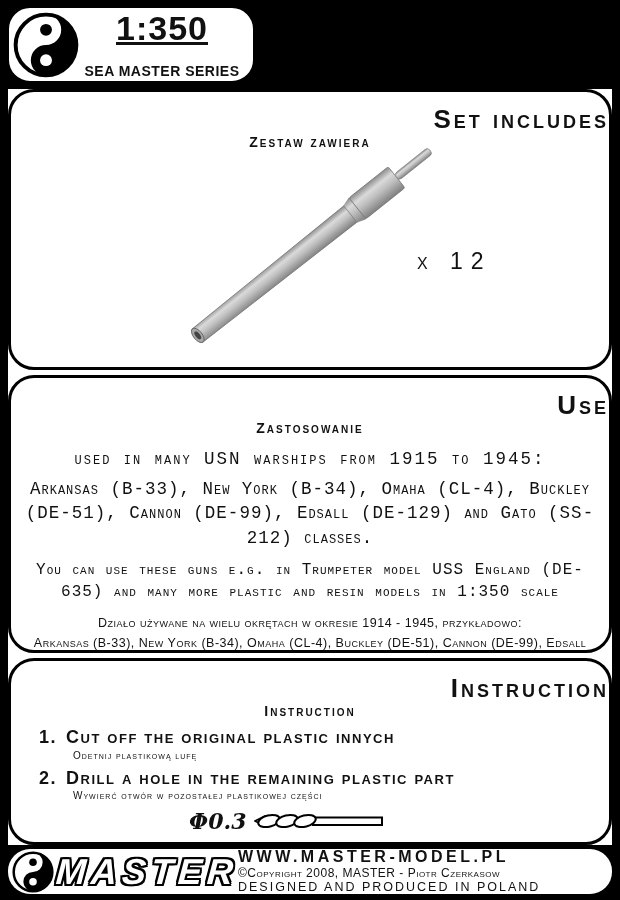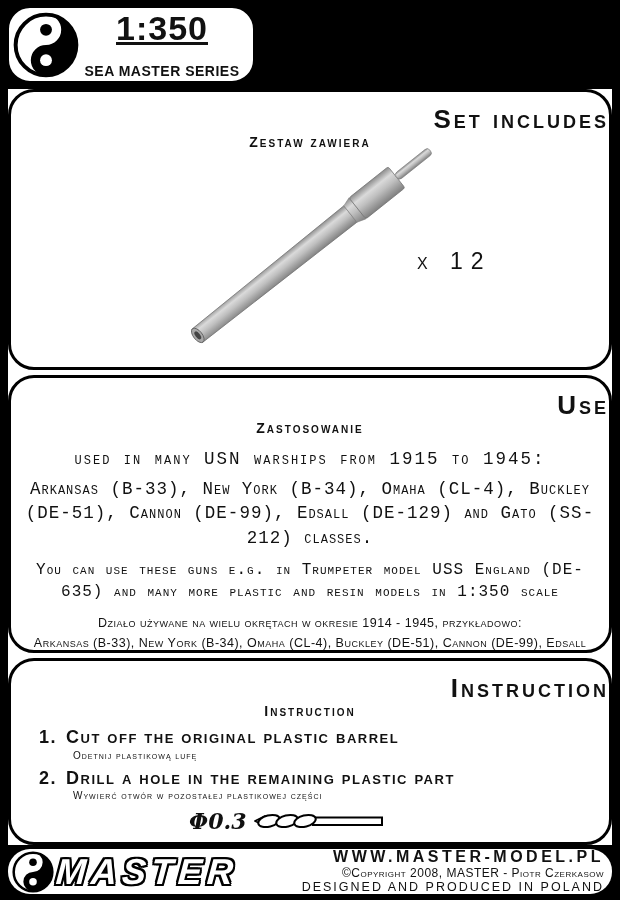--- a/index.html
+++ b/index.html
@@ -54,21 +54,21 @@
     position:absolute; left:8px; right:8px; bottom:6px; height:45px;
     background:#fff; border-radius:22px; display:flex; align-items:center; padding:0 8px 0 4px;
   }
   .footer-logo { width:42px; height:42px; flex:none; }
   .wordmark {
     font-size:36px; font-weight:bold; font-style:italic; letter-spacing:5px;
     color:#fff; margin-left:2px; flex:none; transform:skewX(-4deg);
     text-shadow:-2px -2px 0 #000, 2px -2px 0 #000, -2px 2px 0 #000, 2px 2px 0 #000,
                 -2px 0 0 #000, 2px 0 0 #000, 0 -2px 0 #000, 0 2px 0 #000;
   }
-  .footer-info { flex:1; text-align:right; line-height:1.15; }
+  .footer-info { flex:1; text-align:left; line-height:1.15; }
   .site { font-size:16px; font-weight:bold; letter-spacing:3.5px; white-space:nowrap; }
   .copyright { font-size:12px; font-variant:small-caps; letter-spacing:0.5px; white-space:nowrap; }
   .madein { font-size:12.5px; letter-spacing:2px; white-space:nowrap; }
 </style>
 </head>
 <body>
 
 <div class="page">
 
   <div class="header">
@@ -124,21 +124,21 @@
         <p>Lufy te można zastosować w modelu USS England (DE-635) firmy Trumpeter oraz wielu innych plastikowych i żywicznych modelach w skali 1:350</p>
       </div>
     </section>
 
     <section class="box box-instr">
       <div class="h1">Instruction</div>
       <div class="h2">Instruction</div>
       <div class="steps">
         <div class="step-main">
           <span>1.</span>
-          <span>Cut off the original plastic barrel</span>
+          <span>Cut off the original plastic innych</span>
         </div>
         <div class="step-sub">Odetnij plastikową lufę</div>
 
         <div class="step-main">
           <span>2.</span>
           <span>Drill a hole in the remaining plastic part</span>
         </div>
         <div class="step-sub">Wywierć otwór w pozostałej plastikowej części</div>
 
         <div class="drill-row">

